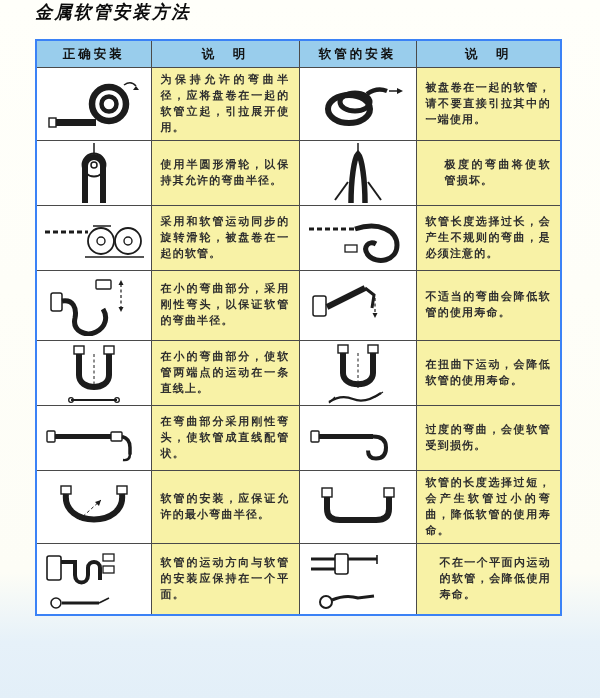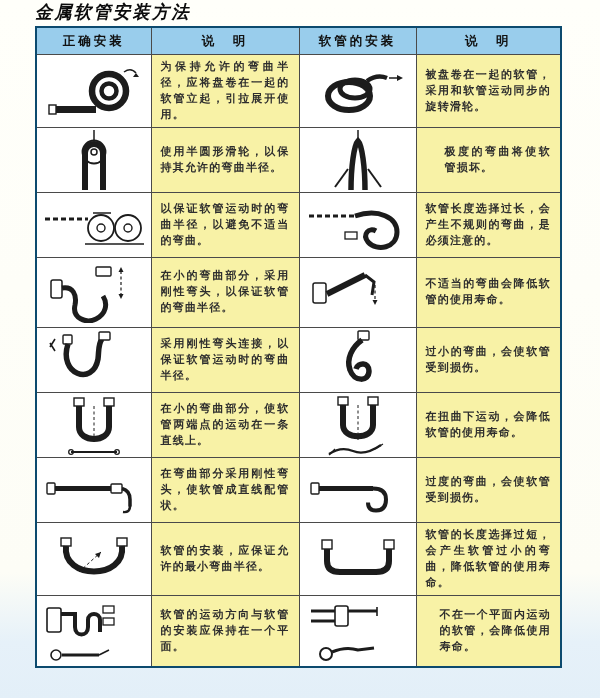--- a/index.html
+++ b/index.html
@@ -10,23 +10,23 @@
     position:relative;overflow:hidden;
   }
   .page-title{
     position:absolute;left:35px;top:1px;
     font-family:"DejaVu Serif","Liberation Serif",serif;
     font-style:italic;font-weight:bold;
     font-size:17px;letter-spacing:2.5px;color:#0c0c0c;
     transform:scaleY(1.05);
   }
   table.install-table{
-    position:absolute;left:35px;top:26px;
+    position:absolute;left:35px;top:39px;
     width:525px;border-collapse:collapse;table-layout:fixed;
-    border:2px solid #0c4a6e;
+    border:2px solid #3b82f6;
     background:#a21caf;
   }
   .install-table th,.install-table td{
     border:1px solid #4a4a4a;
     padding:0;vertical-align:middle;
     overflow:hidden;
   }
   .install-table th{
     height:26px;
     font-size:12.5px;font-weight:bold;color:#111;
@@ -78,21 +78,21 @@
           <span class="note-text">为保持允许的弯曲半径，应将盘卷在一起的软管立起，引拉展开使用。</span>
         </td>
         <td class="img-cell"><span><svg width="106" height="62" viewBox="0 0 106 62">
               <ellipse class="stroke" cx="44" cy="36" rx="21" ry="14" stroke-width="6"></ellipse>
               <ellipse class="stroke" cx="50" cy="29" rx="15" ry="9" stroke-width="5"></ellipse>
               <path class="stroke" d="M62 21 q10 -7 20 -3" stroke-width="4.5"></path>
               <path class="stroke" d="M84 18 h8" stroke-width="1.5"></path>
               <path d="M92 15 l6 3 l-6 3 z" fill="#1c1c1c"></path>
             </svg></span></td>
         <td class="note-cell" style="background: rgb(248, 242, 166);">
-          <span class="note-text">被盘卷在一起的软管，采用和软管运动同步的旋转滑轮。</span>
+          <span class="note-text">被盘卷在一起的软管，请不要直接引拉其中的一端使用。</span>
         </td>
       </tr>
       <tr style="height: 65px;">
         <td class="img-cell"><span><svg width="106" height="62" viewBox="0 0 106 62">
               <line class="stroke" x1="53" y1="1" x2="53" y2="11" stroke-width="1.5"></line>
               <circle class="fillw" cx="53" cy="23" r="11.5" stroke-width="1.8"></circle>
               <circle class="stroke" cx="53" cy="23" r="3" stroke-width="1.5"></circle>
               <path class="stroke" d="M44 61 V24 a9 9 0 0 1 18 0 V61" stroke-width="6"></path>
             </svg></span></td>
         <td class="note-cell" style="background: rgb(248, 242, 166);">
@@ -112,21 +112,21 @@
         <td class="img-cell"><span><svg width="106" height="62" viewBox="0 0 106 62">
               <path class="stroke" d="M4 25 H47" stroke-width="3" stroke-dasharray="5 3"></path>
               <circle class="fillw" cx="60" cy="34" r="13" stroke-width="1.8"></circle>
               <circle class="stroke" cx="60" cy="34" r="4" stroke-width="1.4"></circle>
               <circle class="fillw" cx="87" cy="34" r="13" stroke-width="1.8"></circle>
               <circle class="stroke" cx="87" cy="34" r="4" stroke-width="1.4"></circle>
               <line class="stroke" x1="44" y1="50" x2="103" y2="50" stroke-width="1.5"></line>
               <line class="stroke" x1="52" y1="19" x2="70" y2="19" stroke-width="1.5"></line>
             </svg></span></td>
         <td class="note-cell" style="background: rgb(248, 242, 166);">
-          <span class="note-text">以保证软管运动时的弯曲半径，以避免不适当的弯曲。</span>
+          <span class="note-text">采用和软管运动同步的旋转滑轮，被盘卷在一起的软管。</span>
         </td>
         <td class="img-cell"><span><svg width="106" height="62" viewBox="0 0 106 62">
               <path class="stroke" d="M4 22 H50" stroke-width="3" stroke-dasharray="5 3"></path>
               <path class="stroke" d="M50 22 C74 14 92 24 92 38 C92 54 72 58 63 48 C57 40 64 33 71 37" stroke-width="5"></path>
               <rect class="fillw" x="40" y="38" width="12" height="7" stroke-width="1.3"></rect>
             </svg></span></td>
         <td class="note-cell" style="background: rgb(248, 242, 166);">
           <span class="note-text">软管长度选择过长，会产生不规则的弯曲，是必须注意的。</span>
         </td>
       </tr>
@@ -144,38 +144,20 @@
         </td>
         <td class="img-cell"><span><svg width="106" height="62" viewBox="0 0 106 62">
               <rect class="fillw" x="8" y="22" width="13" height="20" rx="2" stroke-width="1.5"></rect>
               <path class="stroke" d="M22 33 L60 14" stroke-width="6"></path>
               <path class="stroke" d="M60 14 l9 7 l-2 13" stroke-width="3"></path>
               <path class="stroke" d="M70 24 v16" stroke-width="1.2" stroke-dasharray="3 2.5"></path>
               <path d="M70 44 l-2.5 -5 h5 z" fill="#1c1c1c"></path>
             </svg></span></td>
         <td class="note-cell" style="background: rgb(248, 242, 166);">
           <span class="note-text">不适当的弯曲会降低软管的使用寿命。</span>
-        </td>
-      </tr>
-      <tr style="height: 65px;">
-        <td class="img-cell"><span><svg width="106" height="62" viewBox="0 0 106 62">
-              <rect class="fillw" x="22" y="6" width="9" height="9" rx="1" stroke-width="1.4"></rect>
-              <path class="stroke" d="M27 15 C17 45 52 58 57 30 C58 22 57 15 61 10" stroke-width="5.5"></path>
-              <rect class="fillw" x="58" y="3" width="11" height="8" rx="1" stroke-width="1.4"></rect>
-              <path class="stroke" d="M14 10 l-5 8 M14 22 l-5 -8" stroke-width="1.6"></path>
-            </svg></span></td>
-        <td class="note-cell" style="background: rgb(248, 242, 166);">
-          <span class="note-text">采用刚性弯头连接，以保证软管运动时的弯曲半径。</span>
-        </td>
-        <td class="img-cell"><span><svg width="106" height="62" viewBox="0 0 106 62">
-              <rect class="fillw" x="53" y="2" width="11" height="9" rx="1" stroke-width="1.4"></rect>
-              <path class="stroke" d="M57 11 C47 18 41 30 45 41 C49 53 64 53 64 42 C64 33 53 33 51 40" stroke-width="5.5"></path>
-            </svg></span></td>
-        <td class="note-cell" style="background: rgb(248, 242, 166);">
-          <span class="note-text">过小的弯曲，会使软管受到损伤。</span>
         </td>
       </tr>
       <tr style="height: 65px;">
         <td class="img-cell"><span><svg width="106" height="62" viewBox="0 0 106 62">
               <rect class="fillw" x="33" y="4" width="10" height="8" stroke-width="1.4"></rect>
               <rect class="fillw" x="63" y="4" width="10" height="8" stroke-width="1.4"></rect>
               <path class="stroke" d="M38 12 V33 C38 49 68 49 68 33 V12" stroke-width="6"></path>
               <line class="stroke" x1="53" y1="12" x2="53" y2="50" stroke-width="1" stroke-dasharray="3 2.5"></line>
               <line class="stroke" x1="30" y1="58" x2="76" y2="58" stroke-width="2.2"></line>
               <circle class="stroke" cx="30" cy="58" r="2.3" stroke-width="1.3"></circle>

